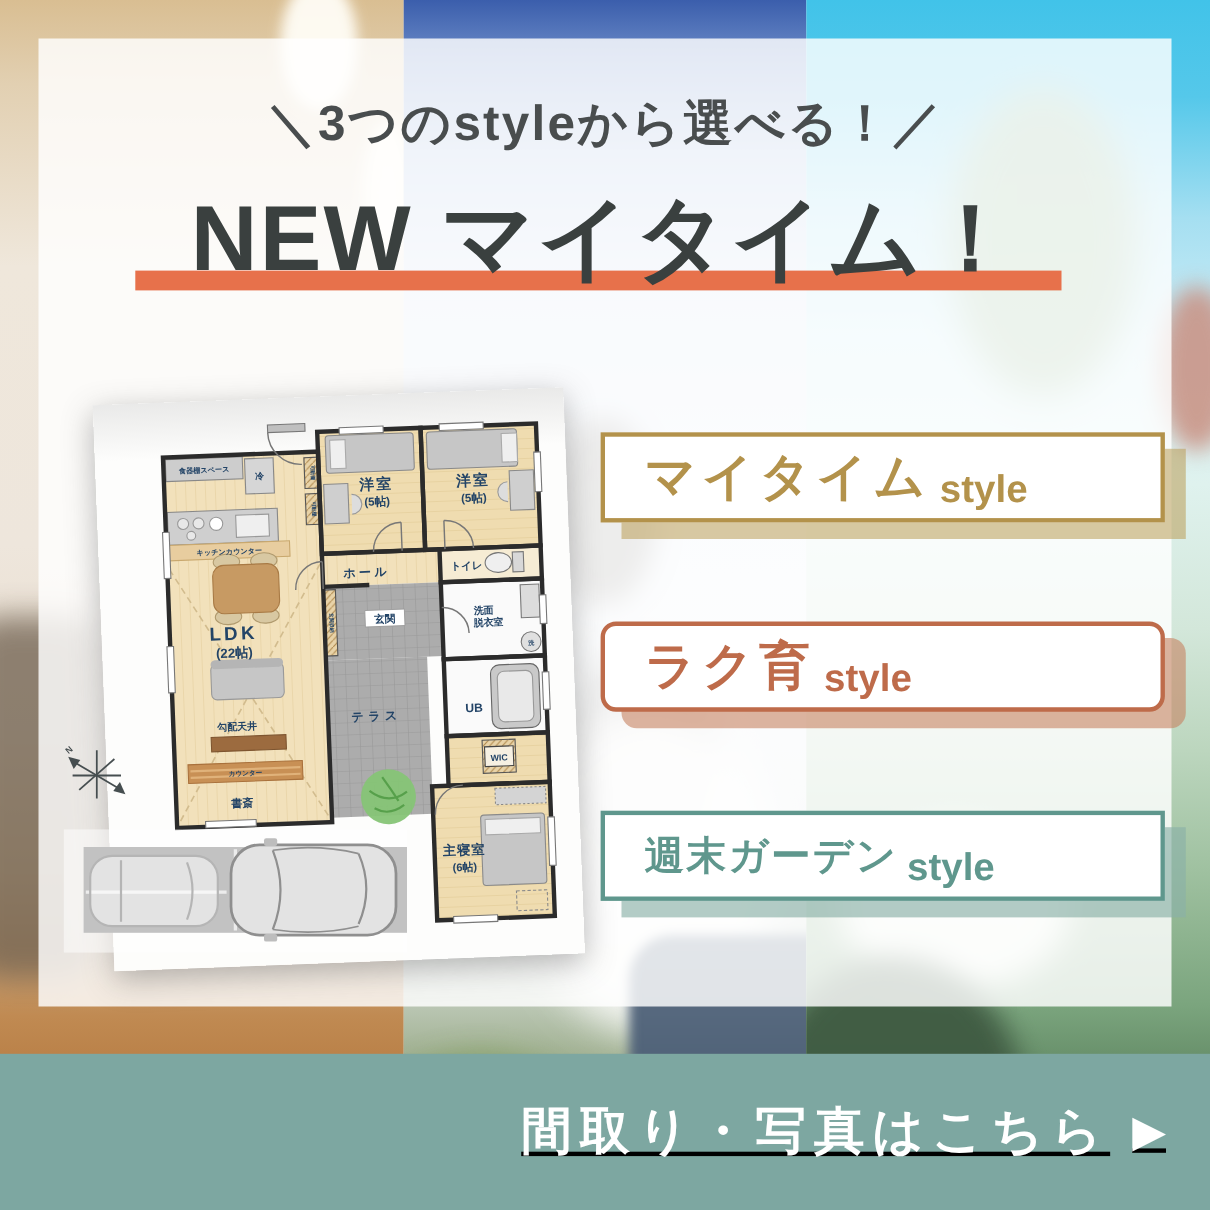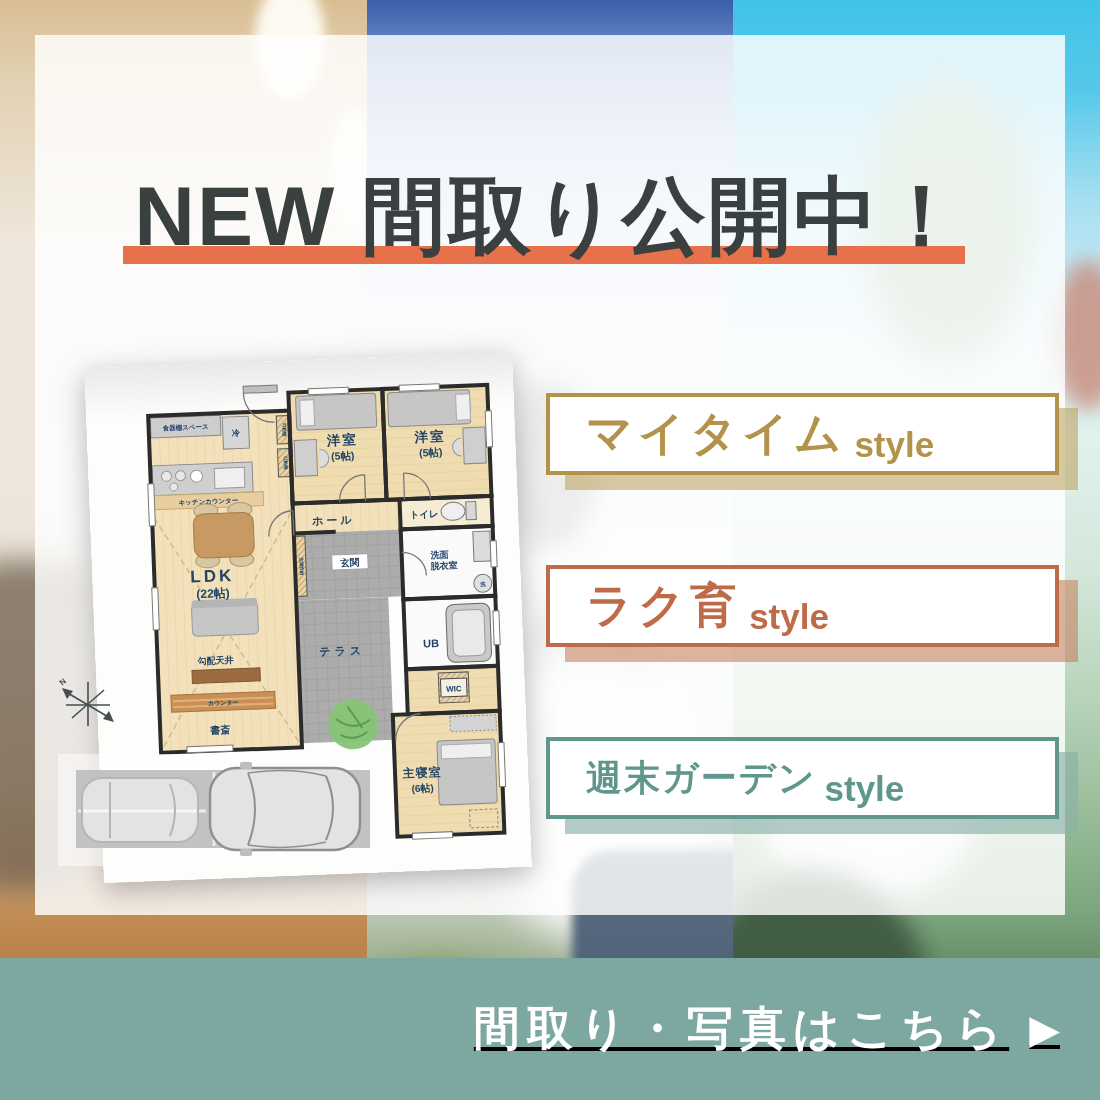--- a/index.html
+++ b/index.html
@@ -36,21 +36,21 @@
   .plan-label{fill:#234467;font-weight:700;}
   .parking{position:absolute;left:58px;top:754px;width:312px;height:112px;z-index:3;
     background:rgba(255,255,255,0.5);}
   .compass{position:absolute;left:58px;top:674px;width:60px;height:60px;z-index:3;}
 
   
   .style-btn{position:absolute;left:546px;width:469px;height:74px;background:#FFFFFF;
     display:flex;align-items:center;justify-content:flex-start;z-index:6;
     border:4px solid var(--c);box-shadow:19px 15px 0 var(--sh);cursor:pointer;padding-left:36px;}
   .btn-gold{--c:#B3924B;--sh:rgba(186,157,85,0.55);top:393px;}
-  .btn-terra{--c:#BE6B4A;--sh:rgba(199,130,96,0.6);top:565px;}
+  .btn-terra{--c:#BE6B4A;--sh:rgba(199,130,96,0.6);top:565px;border-radius:14px;}
   .btn-teal{--c:#5F978D;--sh:rgba(138,177,168,0.65);top:737px;}
   .style-btn .jp{font-size:46px;font-weight:700;letter-spacing:5px;color:var(--c);}
   .btn-teal .jp{font-size:36px;letter-spacing:2px;}
   .style-btn .en{font-size:35px;font-weight:700;color:var(--c);margin-left:8px;align-self:flex-end;margin-bottom:6px;}
 
   
   .cta-bar{position:absolute;left:0;top:958px;width:1100px;height:142px;background:#7DA7A1;z-index:7;cursor:pointer;}
   .cta-inner{position:absolute;right:40px;top:50%;transform:translateY(-50%);
     display:flex;align-items:center;gap:20px;text-decoration:underline;}
   .cta-label{font-size:46px;font-weight:800;color:#FFFFFF;letter-spacing:7px;white-space:nowrap;}
@@ -75,22 +75,23 @@
   </div>
   <div class="bg-strip bg-right">
     <div class="blob" style="left:130px;top:80px;width:170px;height:280px;background:#8FB489;filter:blur(16px);opacity:.85;"></div>
     <div class="blob" style="left:320px;top:260px;width:70px;height:150px;background:#C98A7A;filter:blur(10px);opacity:.8;"></div>
     <div class="blob" style="left:30px;top:750px;width:210px;height:150px;background:#F2F7F0;filter:blur(14px);opacity:.95;"></div>
     <div class="blob" style="left:-40px;top:870px;width:240px;height:280px;background:#3F5A42;filter:blur(12px);opacity:.95;"></div>
   </div>
 
   <div class="card"></div>
 
+  <div class="tagline">＼3つのstyleから選べる！／</div>
   <div class="title-underline"></div>
-  <div class="title">NEW 間取り公開中！</div>
+  <div class="title">NEW マイタイム！</div>
 
   <div class="sheet">
     <svg viewBox="0 0 428 515" width="428" height="515">
       <defs>
         <pattern id="wood" width="9" height="9" patternUnits="userSpaceOnUse">
           <rect width="9" height="9" fill="#F2E1BB"></rect>
           <line x1="0" y1="0" x2="0" y2="9" stroke="#E5CD9C" stroke-width="1"></line>
         </pattern>
         <pattern id="woodh" width="9" height="9" patternUnits="userSpaceOnUse" patternTransform="rotate(90)">
           <rect width="9" height="9" fill="#EFDCB0"></rect>

